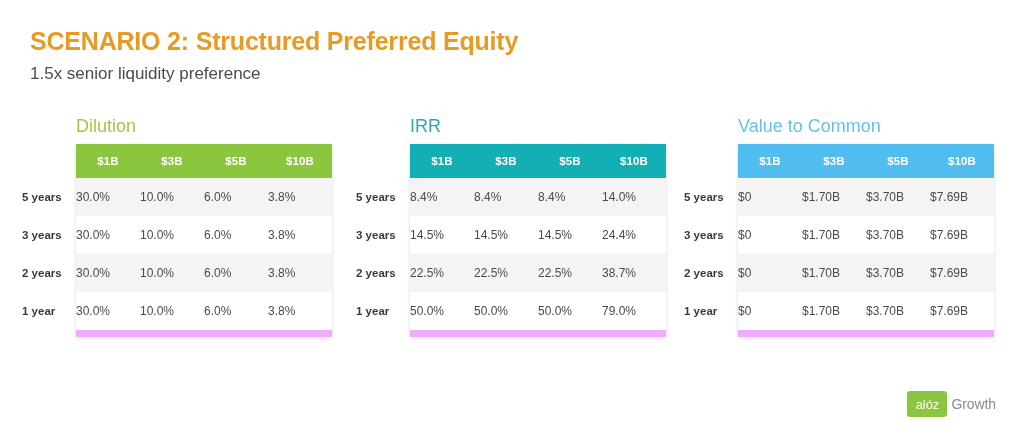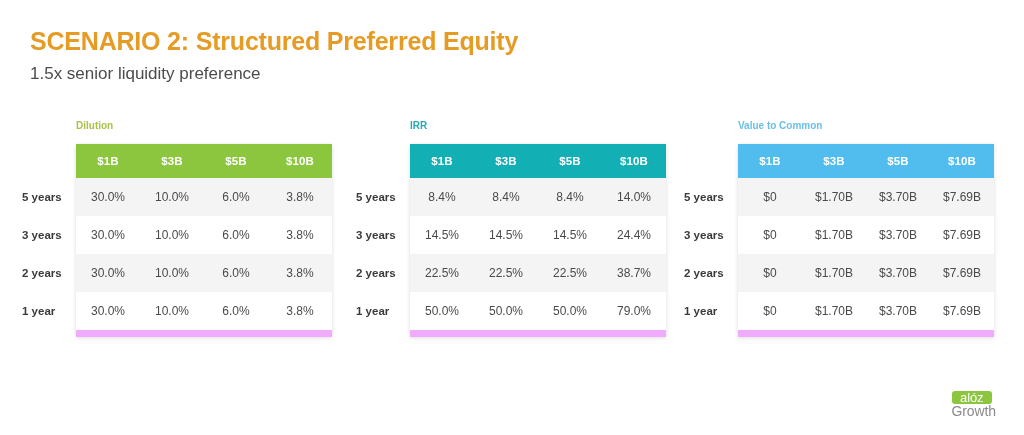--- a/index.html
+++ b/index.html
@@ -54,22 +54,22 @@
     top: 0;
   }
   .panel-0 { left: 22px;  }
   .panel-1 { left: 356px; }
   .panel-2 { left: 684px; }
 
   .panel-label {
     position: absolute;
     top: 0;
     left: 54px;
-    font-size: 10px;
-    font-weight: bold;
+    font-size: 18px;
+    font-weight: normal;
     line-height: 16px;
     white-space: nowrap;
   }
   .panel-0 .panel-label { color: #A9C348; }
   .panel-1 .panel-label { color: #2CA8B5; }
   .panel-2 .panel-label { color: #69BFE8; }
 
   .panel-body {
     position: absolute;
     top: 26px;
@@ -113,21 +113,20 @@
     color: #ffffff;
     text-align: center;
     padding: 0;
     letter-spacing: 0.1px;
   }
   .card td {
     height: 38px;
     font-size: 12px;
     font-weight: normal;
     color: #4A4A4A;
-    text-align: center;
     padding: 0;
   }
   .card tbody tr:nth-child(odd) td  { background: #F4F4F4; }
   .card tbody tr:nth-child(even) td { background: #FFFFFF; }
 
   .panel-0 .card th { background: #8CC63F; }
   .panel-1 .card th { background: #12AFB4; }
   .panel-2 .card th { background: #51BDEE; }
 
   .panel-0 .card table, .panel-0 .card th, .panel-0 .card td { width: 64px; }
@@ -139,21 +138,20 @@
   .panel-2 .card { width: 256px; }
 
   
   #logo {
     position: absolute;
     right: 28px;
     bottom: 18px;
     display: flex;
     align-items: center;
     height: 26px;
-    flex-direction: column;
   }
   #logo-mark {
     width: 40px;
     height: 26px;
     background: #8CC63F;
     border-radius: 3px;
     display: flex;
     align-items: center;
     justify-content: center;
   }

